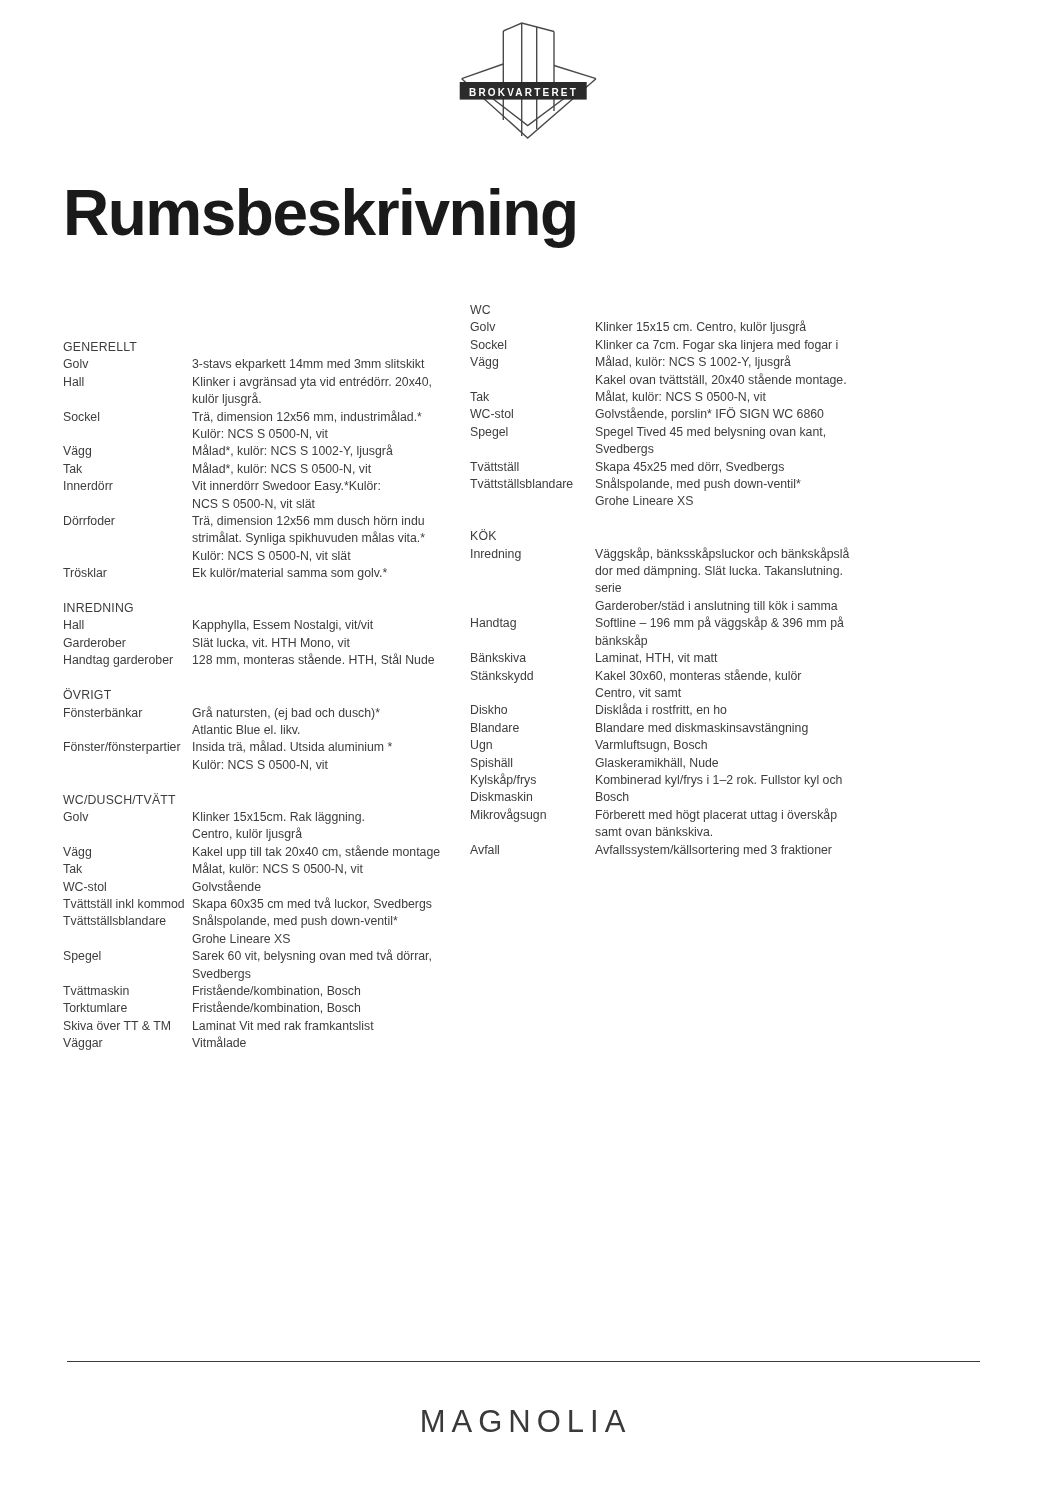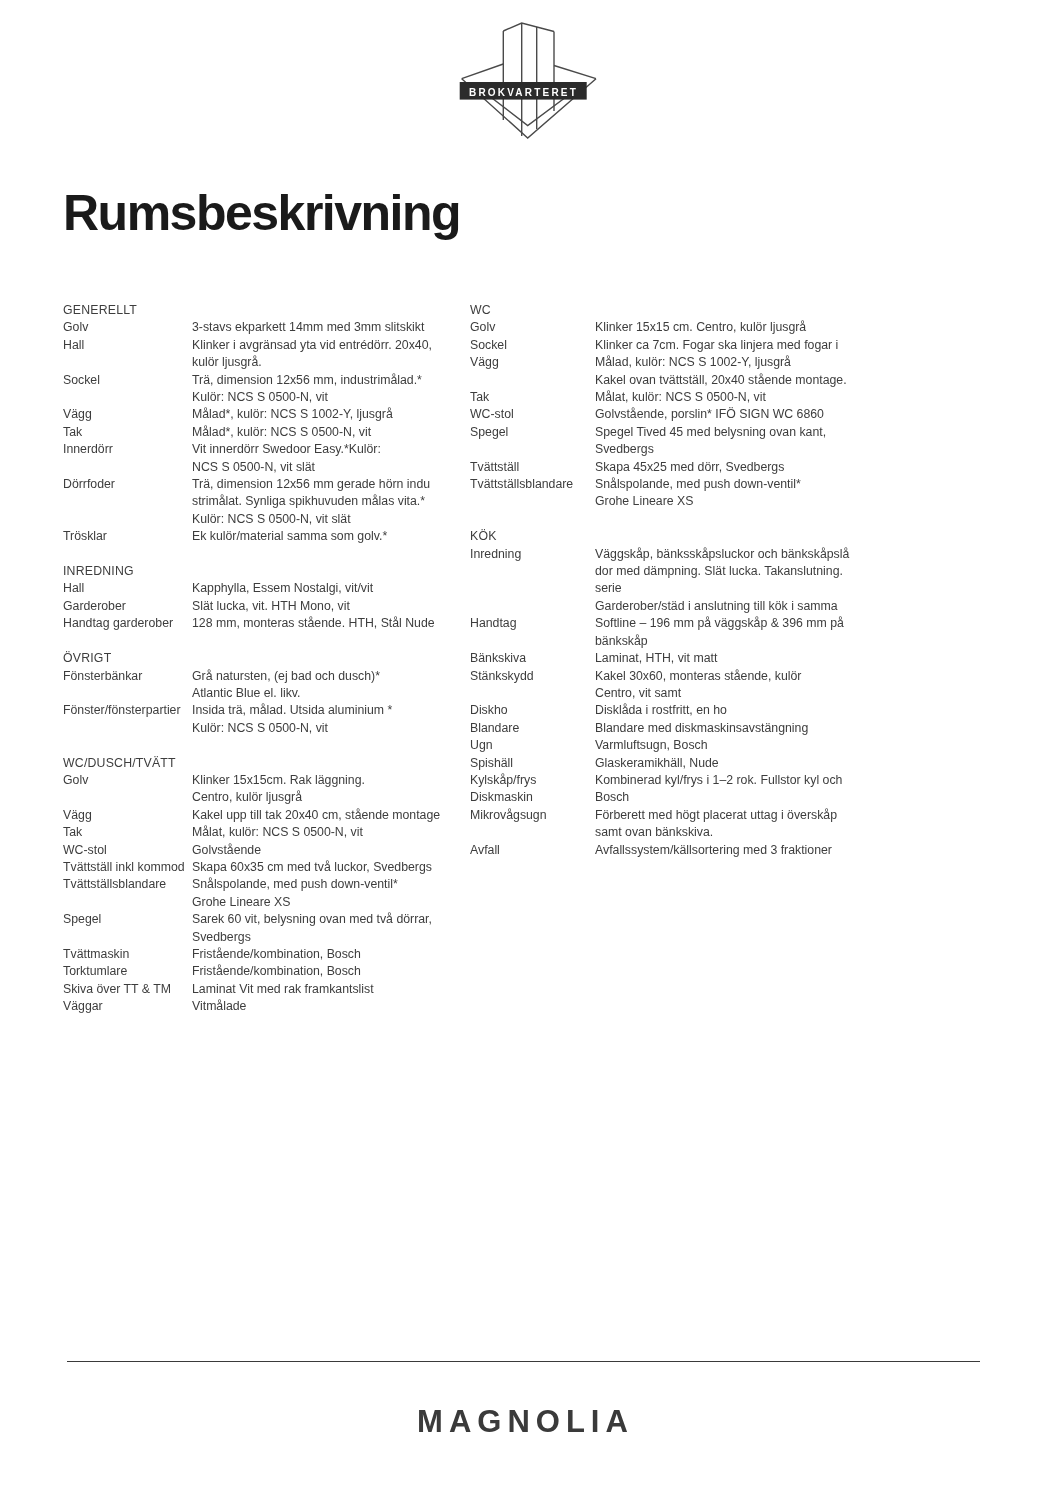--- a/index.html
+++ b/index.html
@@ -24,37 +24,37 @@
   .logo {
     position: absolute;
     left: 455px;
     top: 12px;
     width: 148px;
     height: 142px;
   }
   .page-title {
     position: absolute;
     left: 63px;
-    top: 184px;
-    font-size: 50px;
+    top: 176px;
+    font-size: 64px;
     font-weight: bold;
     letter-spacing: -1.5px;
     color: var(--title);
     white-space: nowrap;
   }
   .columns {
     position: absolute;
     left: 63px;
     top: 302px;
     display: flex;
     font-size: 12.3px;
     line-height: 17.4px;
   }
   .column { display: block; }
-  .column-left  { width: 407px; }
+  .column-left  { width: 407px; margin-top: 37px; }
   .column-right { width: 520px; }
   .section + .section { margin-top: 17.4px; }
   .section-title {
     font-weight: normal;
     font-size: 12.3px;
     line-height: 17.4px;
     color: var(--text);
     letter-spacing: 0.2px;
   }
   .spec-row { display: flex; align-items: flex-start; justify-content: flex-end; }
@@ -72,21 +72,21 @@
     width: 913px;
     border-top: 1.2px solid var(--line);
   }
   .magnolia-wordmark {
     position: absolute;
     left: 0;
     right: 0;
     top: 1404px;
     text-align: center;
     font-size: 31px;
-    font-weight: bold;
+    font-weight: normal;
     letter-spacing: 6px;
     color: var(--line);
   }
 </style>
 </head>
 <body>
 
 <div class="page">
 
   <svg class="logo" viewBox="0 0 148 142" xmlns="http://www.w3.org/2000/svg">
@@ -151,21 +151,21 @@
           <div class="spec-row">
             <div class="spec-label">Innerdörr</div>
             <div class="spec-value">
               <div class="spec-value-line">Vit innerdörr Swedoor Easy.*Kulör:</div>
               <div class="spec-value-line">NCS S 0500-N, vit slät</div>
             </div>
           </div>
           <div class="spec-row">
             <div class="spec-label">Dörrfoder</div>
             <div class="spec-value">
-              <div class="spec-value-line">Trä, dimension 12x56 mm gerade hörn indu</div>
+              <div class="spec-value-line">Trä, dimension 12x56 mm dusch hörn indu</div>
               <div class="spec-value-line">strimålat. Synliga spikhuvuden målas vita.*</div>
               <div class="spec-value-line">Kulör: NCS S 0500-N, vit slät</div>
             </div>
           </div>
           <div class="spec-row">
             <div class="spec-label">Trösklar</div>
             <div class="spec-value">
               <div class="spec-value-line">Ek kulör/material samma som golv.*</div>
             </div>
           </div>

